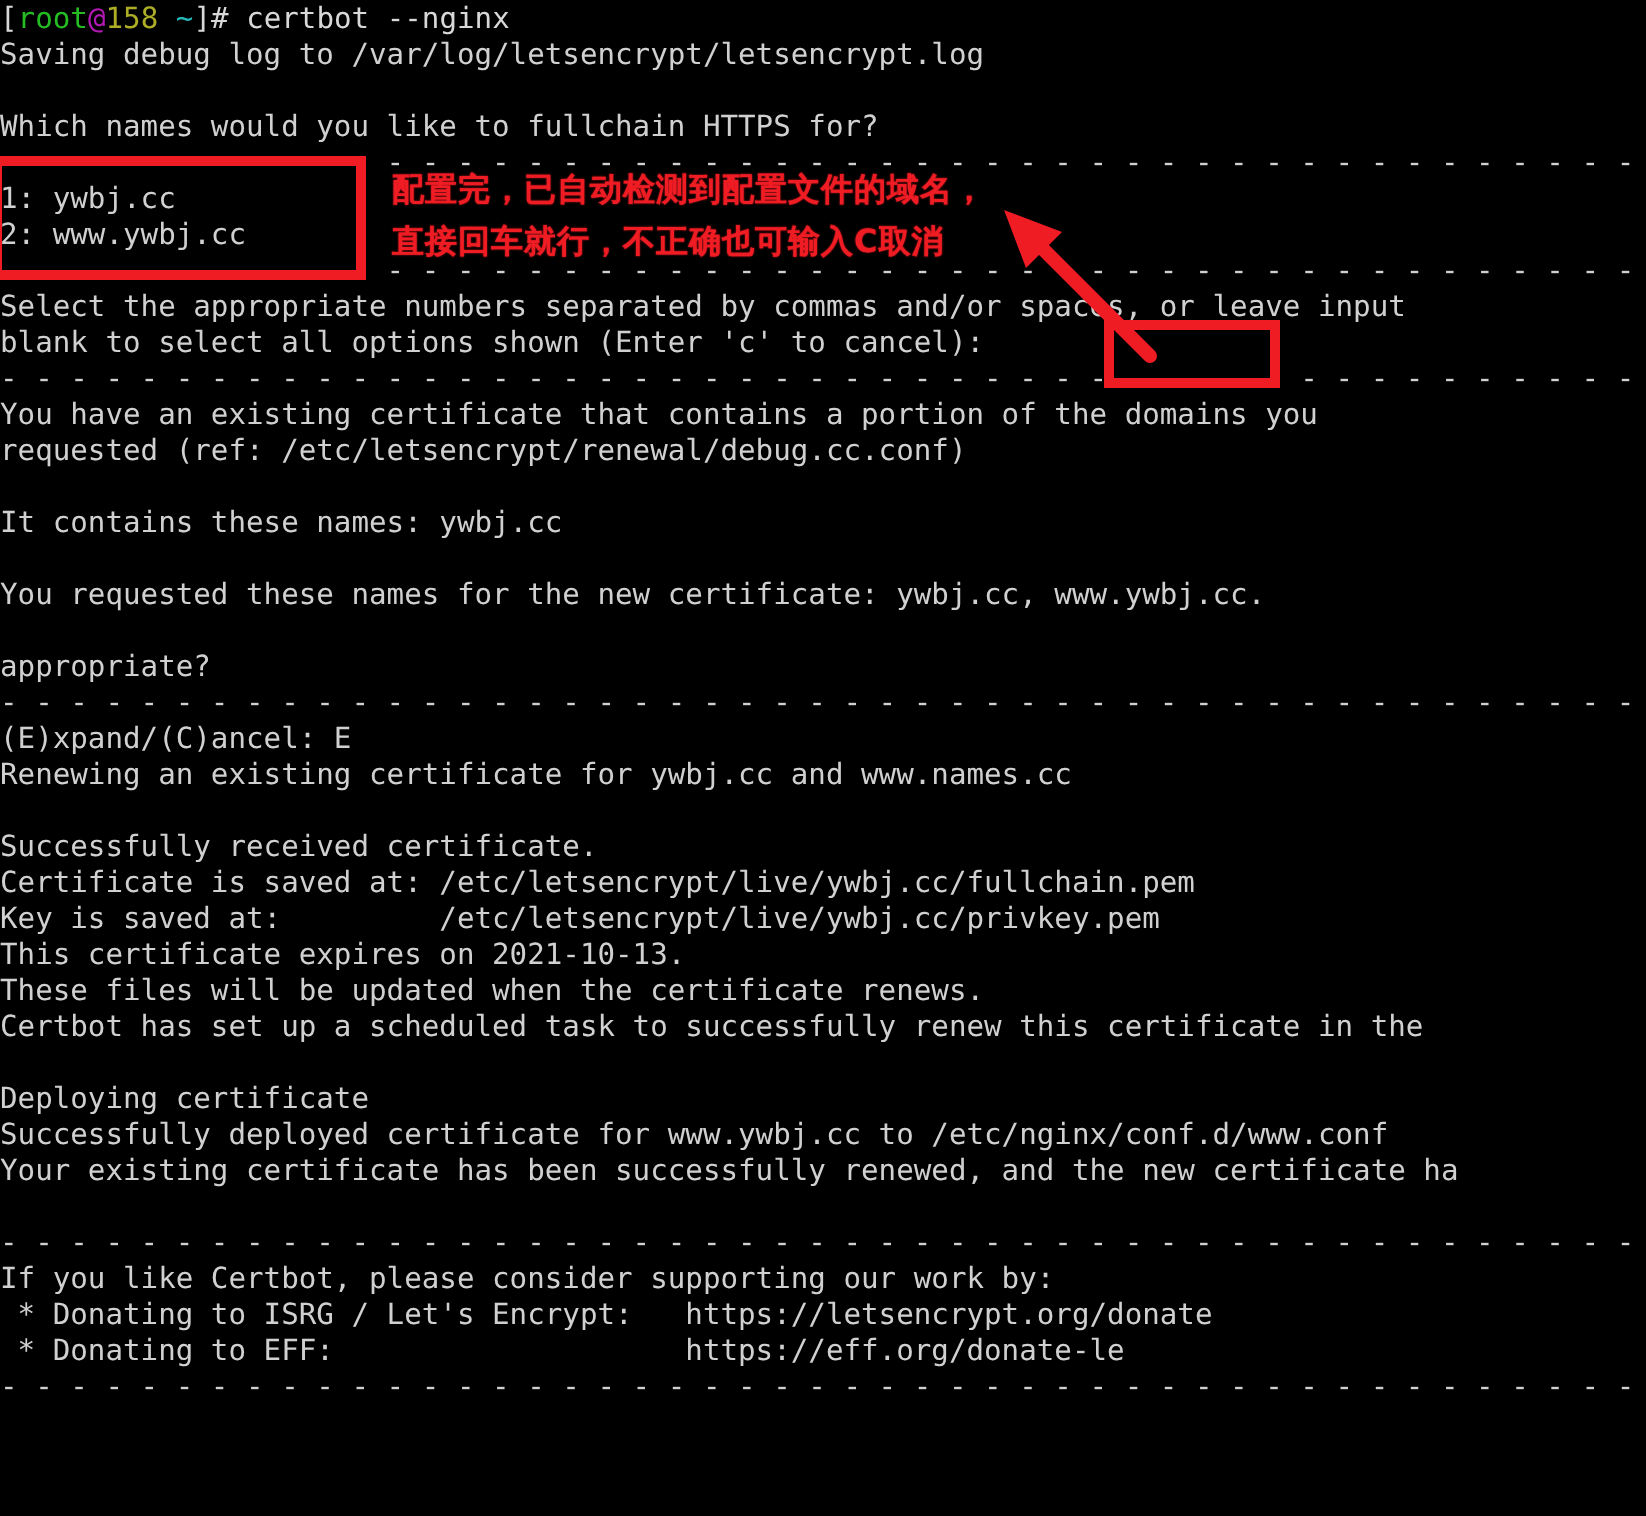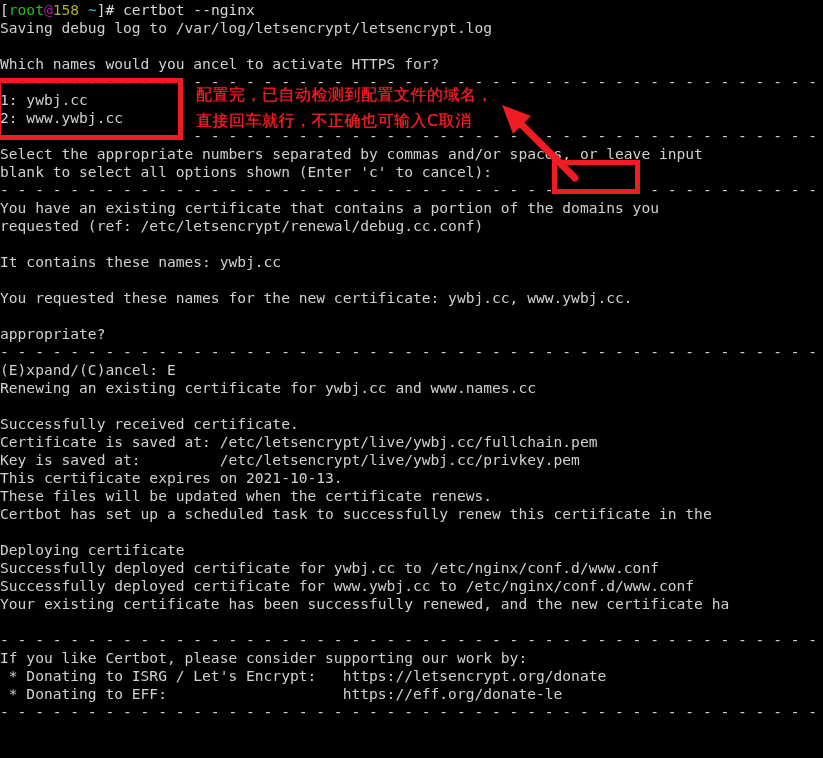--- a/index.html
+++ b/index.html
@@ -63,21 +63,21 @@
   #box-cursor {
     left: 552px;
     top: 160px;
     width: 88px;
     height: 34px;
   }
   .anno-text {
     position: absolute;
     color: #ef1c24;
     font-family: "DejaVu Sans", "Liberation Sans", sans-serif;
-    font-weight: normal;
+    font-weight: bold;
     font-size: 16px;
     white-space: pre;
     letter-spacing: 0.5px;
     text-shadow: 0 0 1px #ef1c24;
   }
   #anno-line-1 { left: 196px; top: 86px; }
   #anno-line-2 { left: 196px; top: 112px; text-align: right; }
 
   #anno-arrow {
     position: absolute;
@@ -92,21 +92,21 @@
 <body>
 
 <div id="terminal">
 
   <div class="screen">
 
     <div class="line"><span class="c-white">[</span><span class="c-green">root</span><span class="c-magenta">@</span><span class="c-yellow">158</span><span class="c-cyan"> ~</span><span class="c-white">]</span><span class="c-white"># </span><span class="c-white">certbot --nginx</span></div>
 
     <div class="line">Saving debug log to /var/log/letsencrypt/letsencrypt.log</div>
     <div class="line blank">&nbsp;</div>
-    <div class="line">Which names would you ancel to activate HTTPS for?</div>
+    <div class="line">Which names would you like to fullchain HTTPS for?</div>
     <div class="sep">- - - - - - - - - - - - - - - - - - - - - - - - - - - - - - - - - - - - - - - - - - - - - - - - - - - - - - - -</div>
     <div class="line">1: ywbj.cc</div>
     <div class="line">2: www.ywbj.cc</div>
     <div class="sep">- - - - - - - - - - - - - - - - - - - - - - - - - - - - - - - - - - - - - - - - - - - - - - - - - - - - - - - -</div>
     <div class="line">Select the appropriate numbers separated by commas and/or spaces, or leave input</div>
     <div class="line">blank to select all options shown (Enter 'c' to cancel):</div>
     <div class="sep">- - - - - - - - - - - - - - - - - - - - - - - - - - - - - - - - - - - - - - - - - - - - - - - - - - - - - - - -</div>
     <div class="line">You have an existing certificate that contains a portion of the domains you</div>
     <div class="line">requested (ref: /etc/letsencrypt/renewal/debug.cc.conf)</div>
     <div class="line blank">&nbsp;</div>
@@ -120,21 +120,20 @@
     <div class="line">Renewing an existing certificate for ywbj.cc and www.names.cc</div>
     <div class="line blank">&nbsp;</div>
     <div class="line">Successfully received certificate.</div>
     <div class="line">Certificate is saved at: /etc/letsencrypt/live/ywbj.cc/fullchain.pem</div>
     <div class="line">Key is saved at:         /etc/letsencrypt/live/ywbj.cc/privkey.pem</div>
     <div class="line">This certificate expires on 2021-10-13.</div>
     <div class="line">These files will be updated when the certificate renews.</div>
     <div class="line">Certbot has set up a scheduled task to successfully renew this certificate in the</div>
     <div class="line blank">&nbsp;</div>
     <div class="line">Deploying certificate</div>
-    <div class="line">Successfully deployed certificate for ywbj.cc to /etc/nginx/conf.d/www.conf</div>
     <div class="line">Successfully deployed certificate for www.ywbj.cc to /etc/nginx/conf.d/www.conf</div>
     <div class="line">Your existing certificate has been successfully renewed, and the new certificate ha</div>
     <div class="line blank">&nbsp;</div>
     <div class="sep">- - - - - - - - - - - - - - - - - - - - - - - - - - - - - - - - - - - - - - - - - - - - - - - - - - - - - - - -</div>
     <div class="line">If you like Certbot, please consider supporting our work by:</div>
     <div class="line"> * Donating to ISRG / Let's Encrypt:   https://letsencrypt.org/donate</div>
     <div class="line"> * Donating to EFF:                    https://eff.org/donate-le</div>
     <div class="sep">- - - - - - - - - - - - - - - - - - - - - - - - - - - - - - - - - - - - - - - - - - - - - - - - - - - - - - - -</div>
 
   </div>

